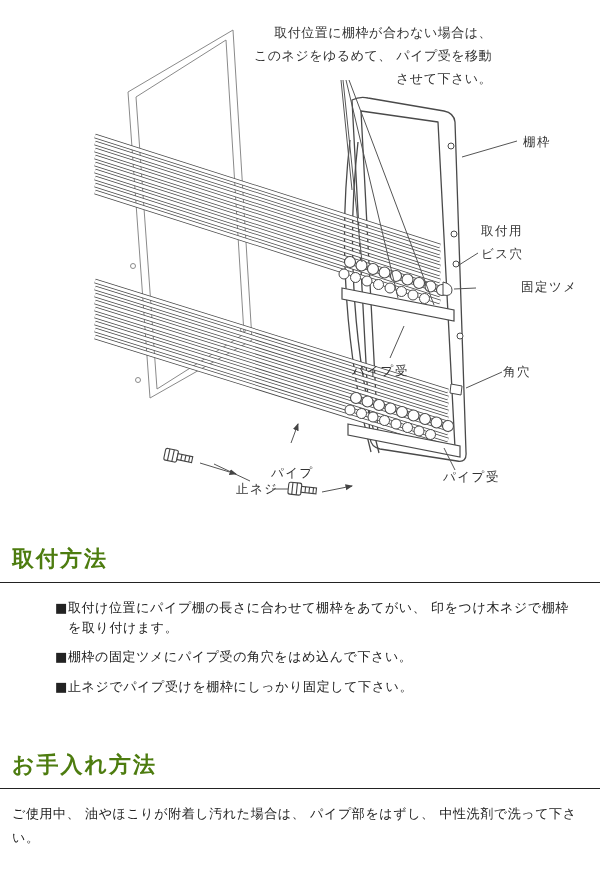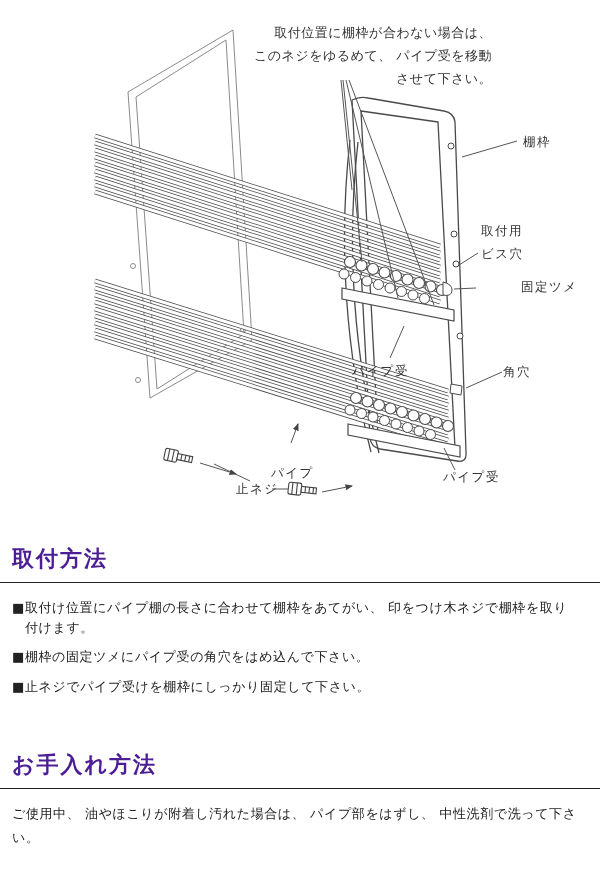--- a/index.html
+++ b/index.html
@@ -15,25 +15,25 @@
   .diagram { position:relative; width:600px; height:534px; }
   .diagram svg { position:absolute; left:0; top:0; }
   .lbl {
     position:absolute; font-size:12.5px; color:#333;
     letter-spacing:1.5px; white-space:pre-line; line-height:1.8;
   }
   .note { font-size:13px; letter-spacing:0.5px; line-height:1.75; }
 
   
   .sec-title {
-    font-size:22px; font-weight:700; color:#4c1d95;
+    font-size:22px; font-weight:700; color:#4d7c0f;
     padding:10px 0 8px 12px; letter-spacing:2px;
   }
   .rule { height:0; border-top:1.5px solid #222; width:600px; }
-  .items { list-style:none; padding:15px 23px 0 12px; }
+  .items { list-style:none; padding:15px 23px 0 12px;margin-left:43px; }
   .items li {
     font-size:13px; line-height:1.5; letter-spacing:0.6px;
     margin-bottom:10px; padding-left:1em; text-indent:-1em; color:#222;
   }
   .sec2 { margin-top:44px; }
   .care-body { padding:13px 12px 0 12px; }
   .care-body p { font-size:13px; line-height:1.85; letter-spacing:0.6px; color:#222; }
 </style>
 </head>
 <body>

